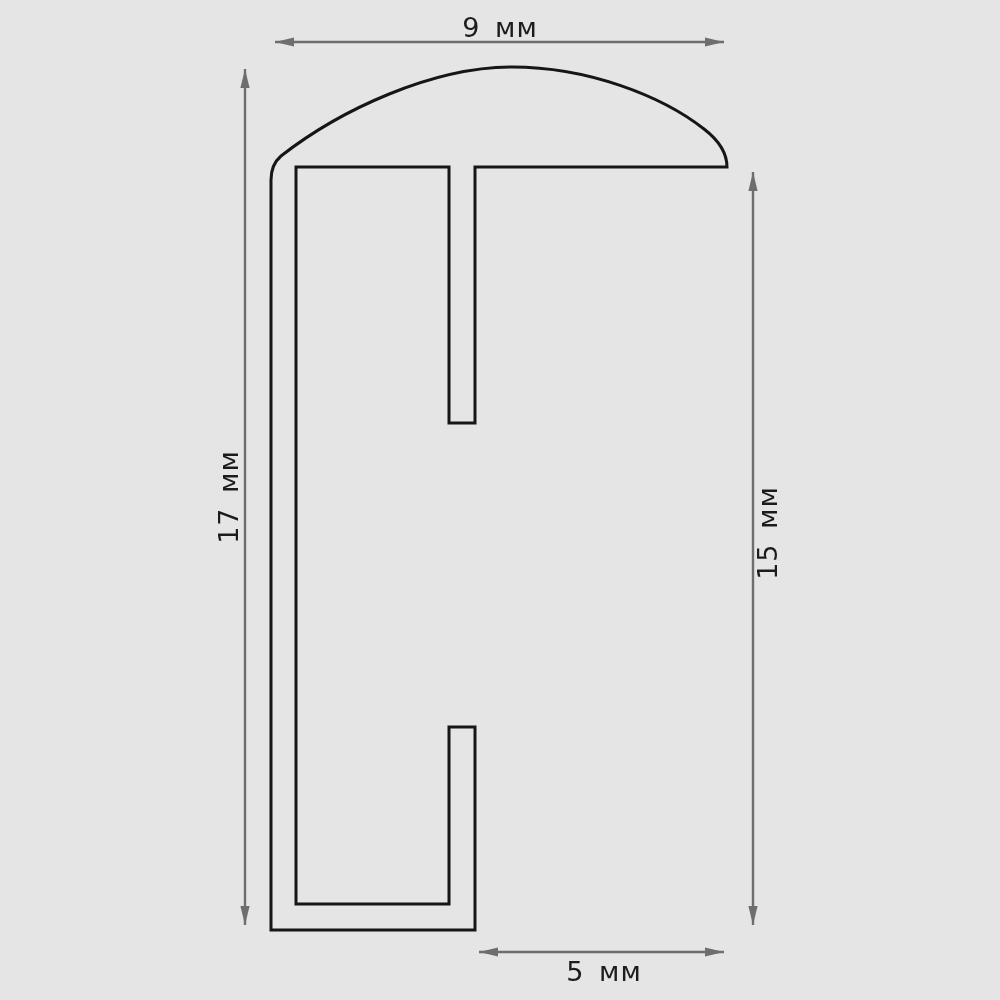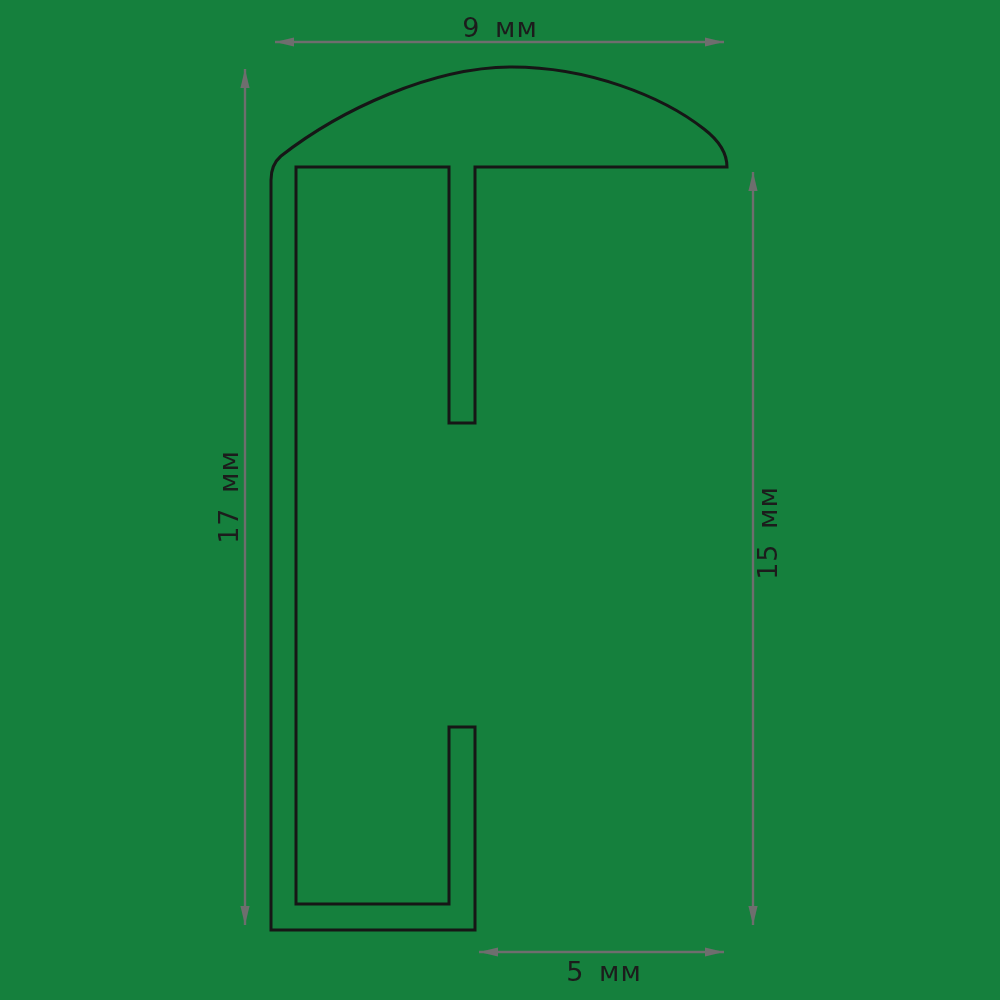--- a/index.html
+++ b/index.html
@@ -4,21 +4,21 @@
 <style>
   html, body {
     margin: 0;
     padding: 0;
     background: #ffffff;
   }
   .canvas {
     position: relative;
     width: 1000px;
     height: 1000px;
-    background: #15803d;
+    background: #e5e5e5;
     overflow: hidden;
   }
   svg { display: block; }
   .dim-label {
     font-family: "DejaVu Sans", "Liberation Sans", sans-serif;
     font-size: 27px;
     word-spacing: 5px;
     letter-spacing: 1px;
   }
 </style>

